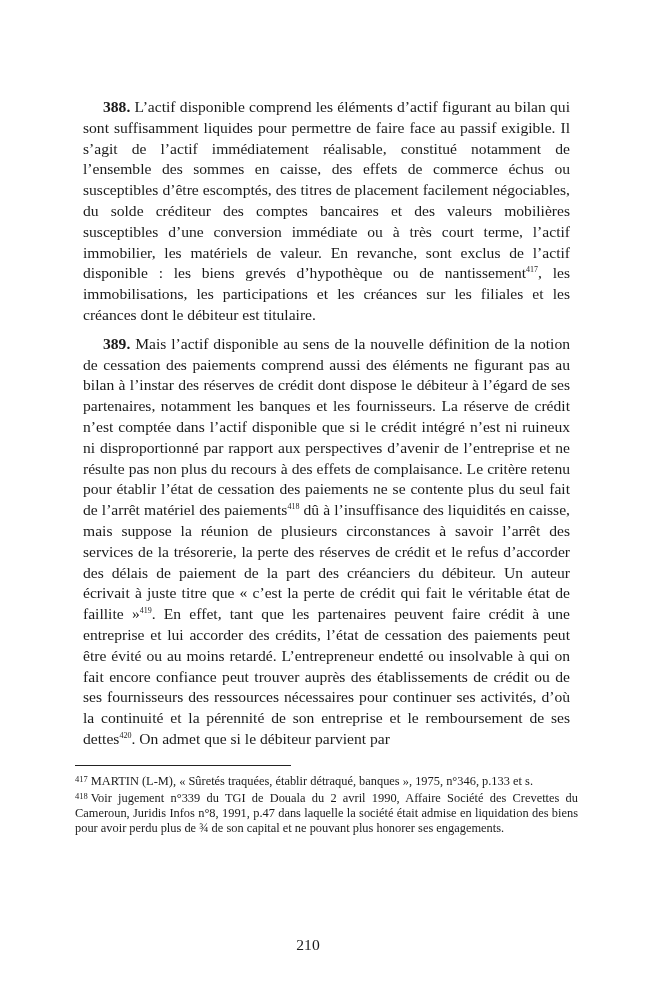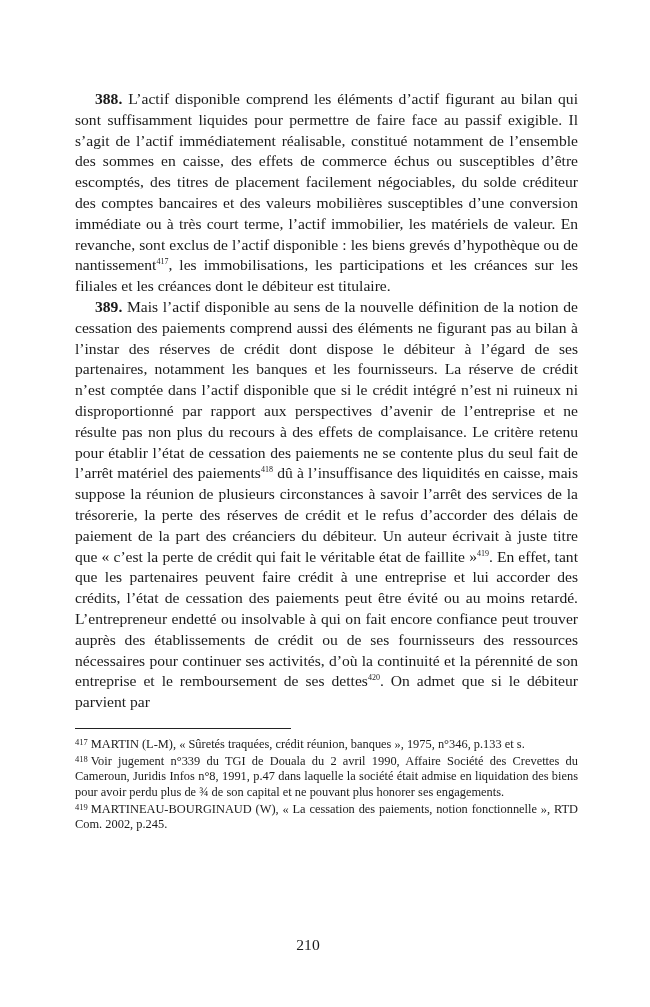--- a/index.html
+++ b/index.html
@@ -3,21 +3,21 @@
 <meta charset="utf-8">
 <style>
   html, body { margin: 0; padding: 0; background: #ffffff; }
   body { width: 650px; height: 1007px; position: relative; overflow: hidden; }
   .page {
     position: absolute; left: 75px; top: 89px; width: 503px;
     font-family: "Liberation Serif", serif; color: #1a1a1a;
   }
   .para {
     font-size: 15.6px; line-height: 20.8px; text-align: justify;
-    text-indent: 20px; margin: 0;
+    text-indent: 20px; margin: 8px;
   }
   .para .num { font-weight: bold; }
   sup { font-size: 8px; line-height: 0; vertical-align: 6px; }
   .rule {
     width: 216px; border-top: 1px solid #222; margin: 15px 0 6px 0; height: 0;
   }
   .fn {
     font-size: 12.4px; line-height: 15.2px; text-align: justify; margin: 0;
   }
   .fn .fnum { font-size: 8.5px; vertical-align: 3px; margin-right: 3px; }
@@ -30,18 +30,17 @@
 <body>
 
 <div class="page">
 
   <p class="para"><span class="num">388.</span><span> L’actif disponible comprend les éléments d’actif figurant au bilan qui sont suffisamment liquides pour permettre de faire face au passif exigible. Il s’agit de l’actif immédiatement réalisable, constitué notamment de l’ensemble des sommes en caisse, des effets de commerce échus ou susceptibles d’être escomptés, des titres de placement facilement négociables, du solde créditeur des comptes bancaires et des valeurs mobilières susceptibles d’une conversion immédiate ou à très court terme, l’actif immobilier, les matériels de valeur. En revanche, sont exclus de l’actif disponible : les biens grevés d’hypothèque ou de nantissement</span><sup>417</sup><span>, les immobilisations, les participations et les créances sur les filiales et les créances dont le débiteur est titulaire.</span></p>
 
   <p class="para"><span class="num">389.</span><span> Mais l’actif disponible au sens de la nouvelle définition de la notion de cessation des paiements comprend aussi des éléments ne figurant pas au bilan à l’instar des réserves de crédit dont dispose le débiteur à l’égard de ses partenaires, notamment les banques et les fournisseurs. La réserve de crédit n’est comptée dans l’actif disponible que si le crédit intégré n’est ni ruineux ni disproportionné par rapport aux perspectives d’avenir de l’entreprise et ne résulte pas non plus du recours à des effets de complaisance. Le critère retenu pour établir l’état de cessation des paiements ne se contente plus du seul fait de l’arrêt matériel des paiements</span><sup>418</sup><span> dû à l’insuffisance des liquidités en caisse, mais suppose la réunion de plusieurs circonstances à savoir l’arrêt des services de la trésorerie, la perte des réserves de crédit et le refus d’accorder des délais de paiement de la part des créanciers du débiteur. Un auteur écrivait à juste titre que « c’est la perte de crédit qui fait le véritable état de faillite »</span><sup>419</sup><span>. En effet, tant que les partenaires peuvent faire crédit à une entreprise et lui accorder des crédits, l’état de cessation des paiements peut être évité ou au moins retardé. L’entrepreneur endetté ou insolvable à qui on fait encore confiance peut trouver auprès des établissements de crédit ou de ses fournisseurs des ressources nécessaires pour continuer ses activités, d’où la continuité et la pérennité de son entreprise et le remboursement de ses dettes</span><sup>420</sup><span>. On admet que si le débiteur parvient par</span></p>
 
   <div class="rule"></div>
 
-  <p class="fn"><span class="fnum">417</span><span>MARTIN (L-M), « Sûretés traquées, crédit réunion, banques », 1975, n°346, p.133 et s.</span></p>
+  <p class="fn"><span class="fnum">417</span><span>MARTIN (L-M), « Sûretés traquées, établir détraqué, banques », 1975, n°346, p.133 et s.</span></p>
   <p class="fn"><span class="fnum">418</span><span>Voir jugement n°339 du TGI de Douala du 2 avril 1990, Affaire Société des Crevettes du Cameroun, Juridis Infos n°8, 1991, p.47 dans laquelle la société était admise en liquidation des biens pour avoir perdu plus de ¾ de son capital et ne pouvant plus honorer ses engagements.</span></p>
-  <p class="fn"><span class="fnum">419</span><span>MARTINEAU-BOURGINAUD (W), « La cessation des paiements, notion fonctionnelle », RTD Com. 2002, p.245.</span></p>
 </div>
 
 <div class="page-number">210</div>
 
 </body></html>

